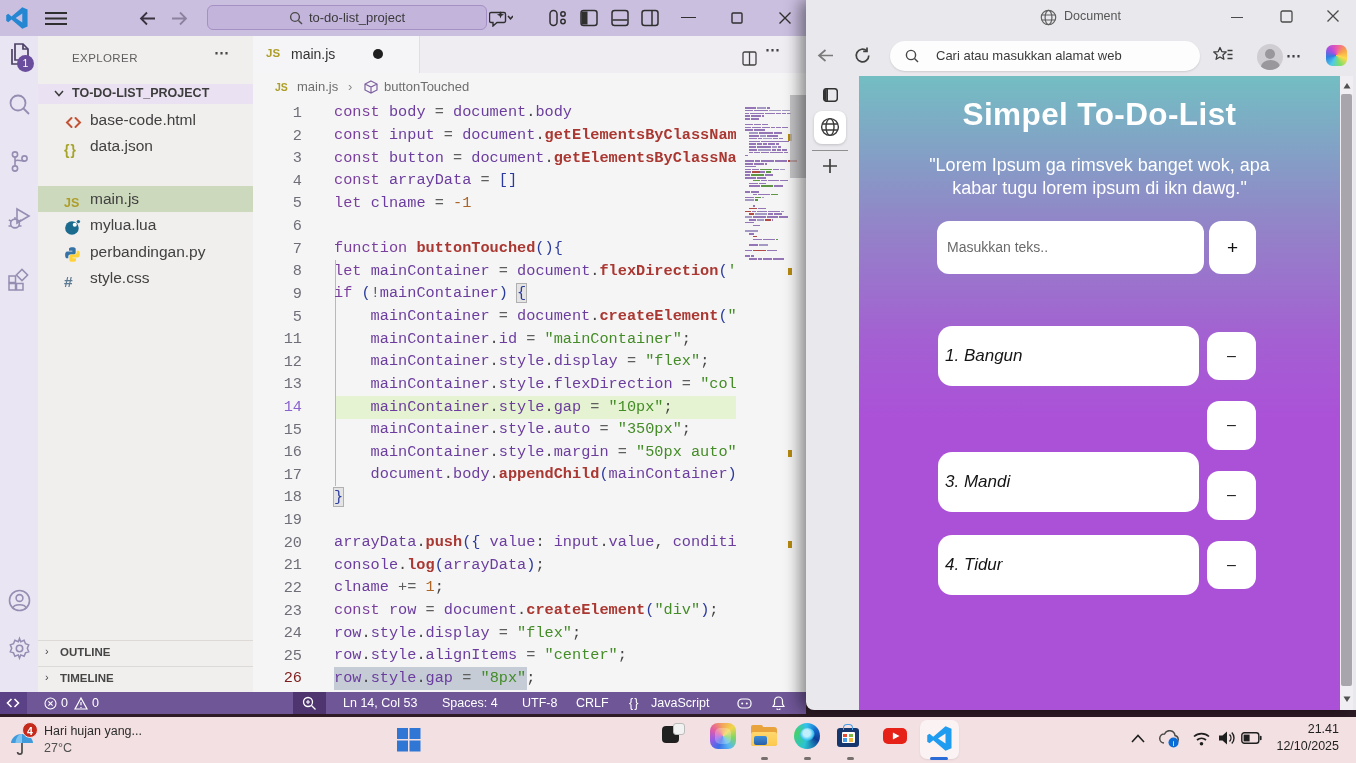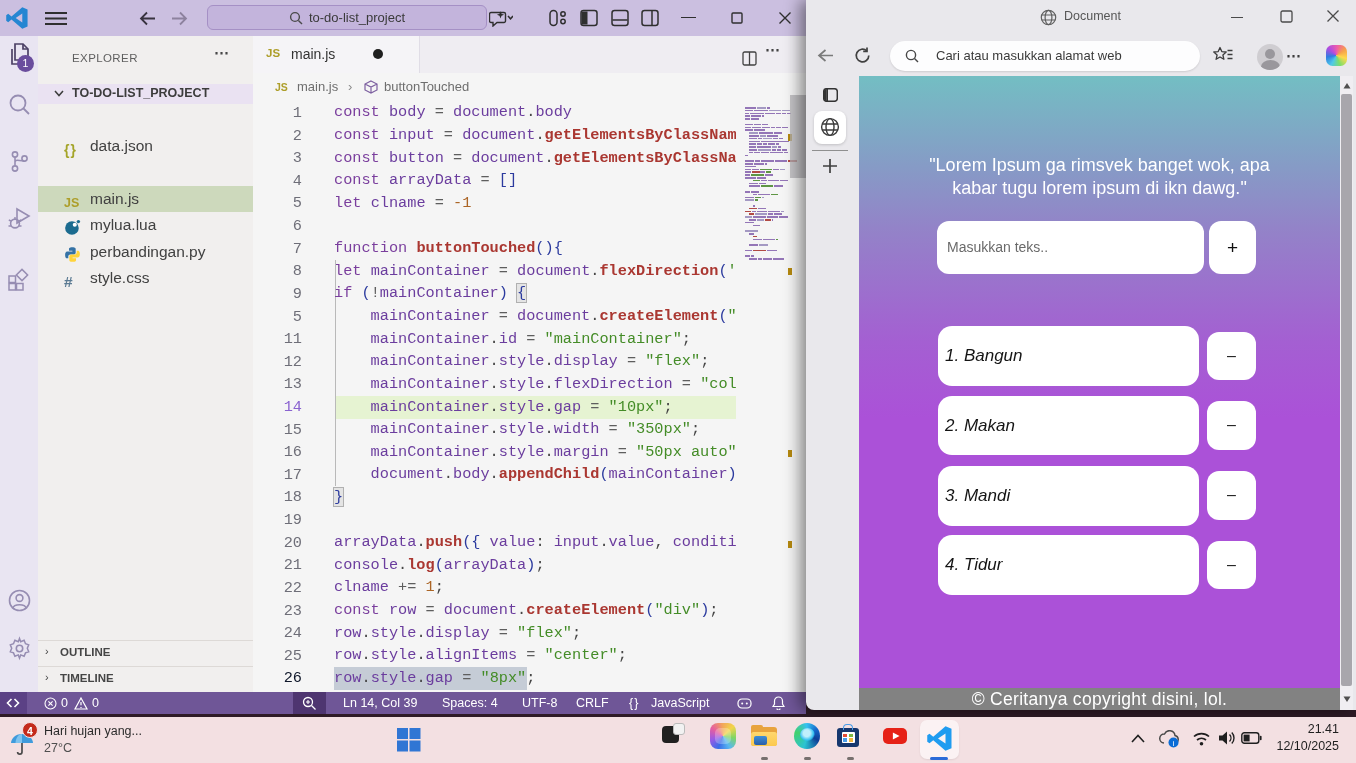--- a/index.html
+++ b/index.html
@@ -158,20 +158,28 @@
 
  <div id="sidebar">
   <div class="abs" style="left:34px;top:16px;color:#5f5f5f;font-size:11.5px;letter-spacing:0.4px;">EXPLORER</div>
   <div class="abs" style="left:176px;top:8px;color:#474747;font-size:15px;letter-spacing:1px;font-weight:bold;">⋯</div>
   <div class="abs" style="left:0;top:48px;width:215px;height:20px;background:#eae2f2;">
     <svg class="abs" style="left:16px;top:6px" width="10" height="7" viewBox="0 0 10 7">
           <path d="M1 1 L5 5.5 L9 1" stroke="#3c3c3c" stroke-width="1.5" fill="none"></path>
         </svg>
     <div class="abs" style="left:34px;top:2px;color:#3c3c3c;font-size:12.5px;font-weight:bold;">TO-DO-LIST_PROJECT</div>
   </div>
+  <div class="srow" style="top:70.8px">
+        <span class="fic">
+          <svg width="19" height="17" viewBox="0 0 19 17" style="margin-top:3px">
+            <path d="M7.5 4 L3 8.5 L7.5 13 M11.5 4 L16 8.5 L11.5 13" stroke="#c15435" stroke-width="2" fill="none" stroke-linecap="round"></path>
+          </svg>
+        </span>
+        <span class="fn">base-code.html</span>
+      </div>
   <div class="srow" style="top:97.2px">
         <span class="fic" style="color:#a5a52a;font-size:14px;">{ }</span>
         <span class="fn">data.json</span>
       </div>
   <div class="abs" style="left:0;top:149.5px;width:215px;height:26px;background:#cdd9bc;"></div>
   <div class="srow" style="top:150px">
         <span class="fic" style="color:#ad9e2a;font-size:12.5px;font-weight:bold;">JS</span>
         <span class="fn">main.js</span>
       </div>
   <div class="srow" style="top:176.4px">
@@ -252,41 +260,41 @@
 <div class="cl" style="top:206.0px">    <span class="v">mainContainer</span><span class="o"> = </span><span class="v">document</span><span class="p">.</span><span class="f">createElement</span><span class="b">(</span><span class="s">"div")</span></div>
 <div class="ln" style="top:229.1px;color:#6e6e78">11</div>
 <div class="cl" style="top:228.6px">    <span class="v">mainContainer</span><span class="p">.</span><span class="v">id</span><span class="o"> = </span><span class="s">"mainContainer"</span><span class="p">;</span></div>
 <div class="ln" style="top:251.7px;color:#6e6e78">12</div>
 <div class="cl" style="top:251.2px">    <span class="v">mainContainer</span><span class="p">.</span><span class="v">style</span><span class="p">.</span><span class="v">display</span><span class="o"> = </span><span class="s">"flex"</span><span class="p">;</span></div>
 <div class="ln" style="top:274.3px;color:#6e6e78">13</div>
 <div class="cl" style="top:273.8px">    <span class="v">mainContainer</span><span class="p">.</span><span class="v">style</span><span class="p">.</span><span class="v">flexDirection</span><span class="o"> = </span><span class="s">"column";</span></div>
 <div class="ln" style="top:297.0px;color:#8a63d0">14</div>
 <div class="cl" style="top:296.5px">    <span class="v">mainContainer</span><span class="p">.</span><span class="v">style</span><span class="p">.</span><span class="v">gap</span><span class="o"> = </span><span class="s">"10px"</span><span class="p">;</span></div>
 <div class="ln" style="top:319.6px;color:#6e6e78">15</div>
-<div class="cl" style="top:319.1px">    <span class="v">mainContainer</span><span class="p">.</span><span class="v">style</span><span class="p">.</span><span class="v">width</span><span class="o"> = </span><span class="s">"350px"</span><span class="p">;</span></div>
+<div class="cl" style="top:319.1px">    <span class="v">mainContainer</span><span class="p">.</span><span class="v">style</span><span class="p">.</span><span class="v">auto</span><span class="o"> = </span><span class="s">"350px"</span><span class="p">;</span></div>
 <div class="ln" style="top:342.2px;color:#6e6e78">16</div>
 <div class="cl" style="top:341.7px">    <span class="v">mainContainer</span><span class="p">.</span><span class="v">style</span><span class="p">.</span><span class="v">margin</span><span class="o"> = </span><span class="s">"50px auto";</span></div>
 <div class="ln" style="top:364.8px;color:#6e6e78">17</div>
 <div class="cl" style="top:364.3px">    <span class="v">document</span><span class="p">.</span><span class="v">body</span><span class="p">.</span><span class="f">appendChild</span><span class="b">(</span><span class="v">mainContainer</span><span class="b">)</span></div>
 <div class="ln" style="top:387.4px;color:#6e6e78">18</div>
 <div class="cl" style="top:386.9px"><span class="b" style="background:#e4e4e4;outline:1px solid #b0b0b0;">}</span></div>
 <div class="ln" style="top:410.1px;color:#6e6e78">19</div>
 <div class="ln" style="top:432.7px;color:#6e6e78">20</div>
 <div class="cl" style="top:432.2px"><span class="v">arrayData</span><span class="p">.</span><span class="f">push</span><span class="b">({</span> <span class="v">value</span><span class="p">:</span> <span class="v">input</span><span class="p">.</span><span class="v">value</span><span class="p">,</span> <span class="v">conditio</span></div>
 <div class="ln" style="top:455.3px;color:#6e6e78">21</div>
 <div class="cl" style="top:454.8px"><span class="v">console</span><span class="p">.</span><span class="f">log</span><span class="b">(</span><span class="v">arrayData</span><span class="b">)</span><span class="p">;</span></div>
 <div class="ln" style="top:477.9px;color:#6e6e78">22</div>
 <div class="cl" style="top:477.4px"><span class="v">clname</span><span class="o"> += </span><span class="n">1</span><span class="p">;</span></div>
 <div class="ln" style="top:500.5px;color:#6e6e78">23</div>
 <div class="cl" style="top:500.0px"><span class="k">const</span> <span class="v">row</span><span class="o"> = </span><span class="v">document</span><span class="p">.</span><span class="f">createElement</span><span class="b">(</span><span class="s">"div"</span><span class="b">)</span><span class="p">;</span></div>
 <div class="ln" style="top:523.2px;color:#6e6e78">24</div>
 <div class="cl" style="top:522.7px"><span class="v">row</span><span class="p">.</span><span class="v">style</span><span class="p">.</span><span class="v">display</span><span class="o"> = </span><span class="s">"flex"</span><span class="p">;</span></div>
 <div class="ln" style="top:545.8px;color:#6e6e78">25</div>
 <div class="cl" style="top:545.3px"><span class="v">row</span><span class="p">.</span><span class="v">style</span><span class="p">.</span><span class="v">alignItems</span><span class="o"> = </span><span class="s">"center"</span><span class="p">;</span></div>
-<div class="ln" style="top:568.4px;color:#0f172a">26</div>
+<div class="ln" style="top:568.4px;color:#7f1d1d">26</div>
 <div class="cl" style="top:567.9px"><span class="v">row</span><span class="p">.</span><span class="v">style</span><span class="p">.</span><span class="v">gap</span><span class="o"> = </span><span class="s">"8px"</span><span class="p">;</span></div>
 </div>
 <div id="minimap">
 <div class="mrow" style="left:9.0px;top:34.0px;width:10.8px;background:#8a68b0;opacity:0.9;"></div>
 <div class="mrow" style="left:20.7px;top:34.0px;width:9.1px;background:#9b8fbe;opacity:0.9;"></div>
 <div class="mrow" style="left:30.7px;top:34.0px;width:3.0px;background:#8a68b0;opacity:0.9;"></div>
 <div class="mrow" style="left:9.0px;top:36.8px;width:7.8px;background:#8a68b0;opacity:0.9;"></div>
 <div class="mrow" style="left:17.7px;top:36.8px;width:13.9px;background:#8a68b0;opacity:0.9;"></div>
 <div class="mrow" style="left:32.5px;top:36.8px;width:12.6px;background:#9b8fbe;opacity:0.9;"></div>
 <div class="mrow" style="left:46.1px;top:36.8px;width:7.6px;background:#9b8fbe;opacity:0.9;"></div>
@@ -451,21 +459,21 @@
         <path d="M7 5 v3.2 M7 10 v1" stroke="#fff" stroke-width="1.2"></path>
       </svg>
  <span class="abs" style="left:92px;top:0;">0</span>
  <div class="abs" style="left:293px;top:0;width:33px;height:22px;background:#4e3570;">
   <svg class="abs" style="left:9px;top:4px" width="15" height="15" viewBox="0 0 15 15">
           <circle cx="6" cy="6" r="4.5" stroke="#fff" stroke-width="1.3" fill="none"></circle>
           <path d="M9.5 9.5 L13.5 13.5" stroke="#fff" stroke-width="1.3"></path>
           <path d="M4 6 h4 M6 4 v4" stroke="#fff" stroke-width="1.1"></path>
         </svg>
  </div>
- <span class="abs" style="left:343px;top:0;">Ln 14, Col 39</span>
+ <span class="abs" style="left:343px;top:0;">Ln 14, Col 53</span>
  <span class="abs" style="left:442px;top:0;">Spaces: 4</span>
  <span class="abs" style="left:522px;top:0;">UTF-8</span>
  <span class="abs" style="left:576px;top:0;">CRLF</span>
  <span class="abs" style="left:629px;top:0;">{ }</span>
  <span class="abs" style="left:651px;top:0;">JavaScript</span>
  <svg class="abs" style="left:737px;top:4px" width="15" height="14" viewBox="0 0 15 14">
         <rect x="1" y="3" width="13" height="9" rx="4" stroke="#fff" stroke-width="1.2" fill="none"></rect>
         <circle cx="5.2" cy="7.5" r="1" fill="#fff"></circle>
         <circle cx="9.8" cy="7.5" r="1" fill="#fff"></circle>
       </svg>
@@ -533,32 +541,31 @@
             <path d="M2 7 h16 M2 13 h16"></path>
           </g>
         </svg>
   <div class="abs" style="left:6px;top:73.5px;width:36px;height:1.5px;background:#8f8f8f;"></div>
   <svg class="abs" style="left:16px;top:82px" width="16" height="16" viewBox="0 0 16 16">
           <path d="M8 1 V15 M1 8 H15" stroke="#3f3f3f" stroke-width="1.7"></path>
         </svg>
  </div>
 
  <div id="page">
+  <div class="pg-title">Simpel To-Do-List</div>
   <div class="pg-quote">"Lorem Ipsum ga rimsvek banget wok, apa<br>kabar tugu lorem ipsum di ikn dawg."</div>
   <div class="pg-input"><span style="margin-left:10px;">Masukkan teks..</span></div>
   <div class="pg-plus">+</div>
   <div class="item" style="top:250px"><span>1. Bangun</span></div>
   <div class="minus" style="top:255.5px;line-height:48.5px;">–</div>
-  <div class="item" style="top:319.8px"><span>2. Makan</span></div>
   <div class="minus" style="top:325.3px;line-height:48.5px;">–</div>
-  <div class="item" style="top:390px"><span>3. Mandi</span></div>
+  <div class="item" style="top:376px"><span>3. Mandi</span></div>
   <div class="minus" style="top:395.1px;line-height:48.5px;">–</div>
   <div class="item" style="top:459.4px"><span>4. Tidur</span></div>
   <div class="minus" style="top:464.9px;line-height:48.5px;">–</div>
-  <div id="pg-footer">© Ceritanya copyright disini, lol.</div>
  </div>
 
  <div id="pagescroll">
   <svg class="abs" style="left:2.5px;top:6px" width="8" height="8" viewBox="0 0 8 8">
           <path d="M4 1 L7.5 6.5 H0.5 Z" fill="#505050"></path>
         </svg>
   <div class="abs" style="left:1px;top:18px;width:11px;height:592px;background:#a8a6ac;border-radius:2px;"></div>
   <svg class="abs" style="left:2.5px;top:619px" width="8" height="8" viewBox="0 0 8 8">
           <path d="M4 7 L7.5 1.5 H0.5 Z" fill="#505050"></path>
         </svg>

